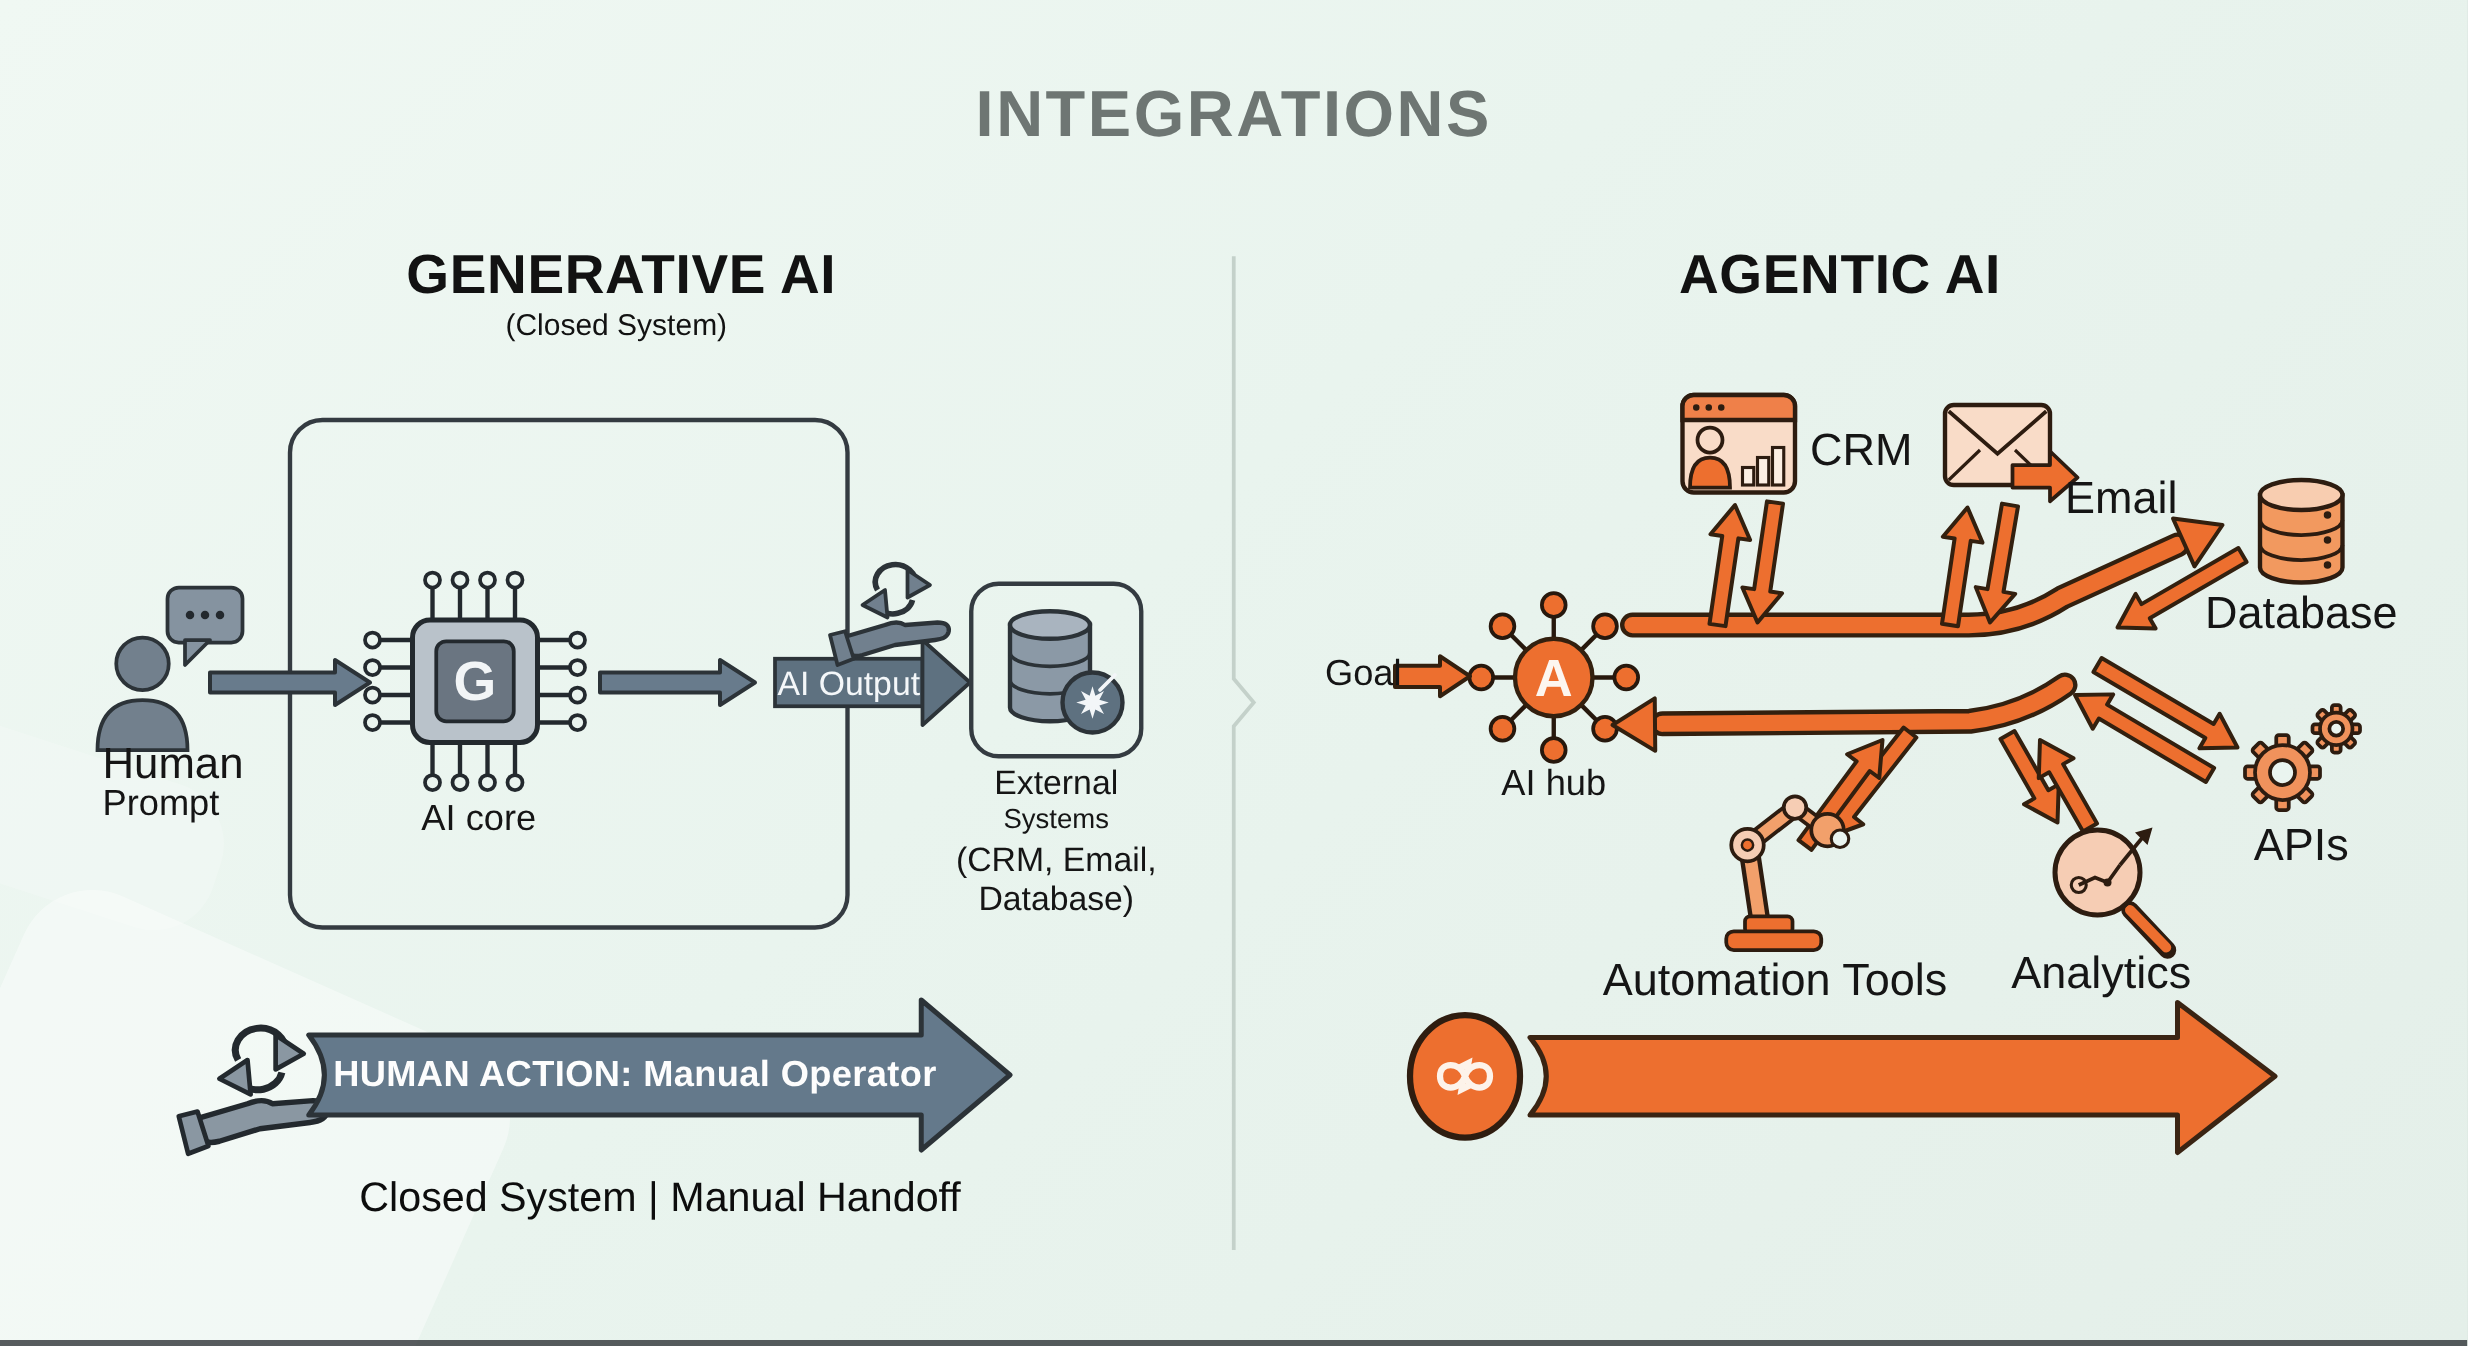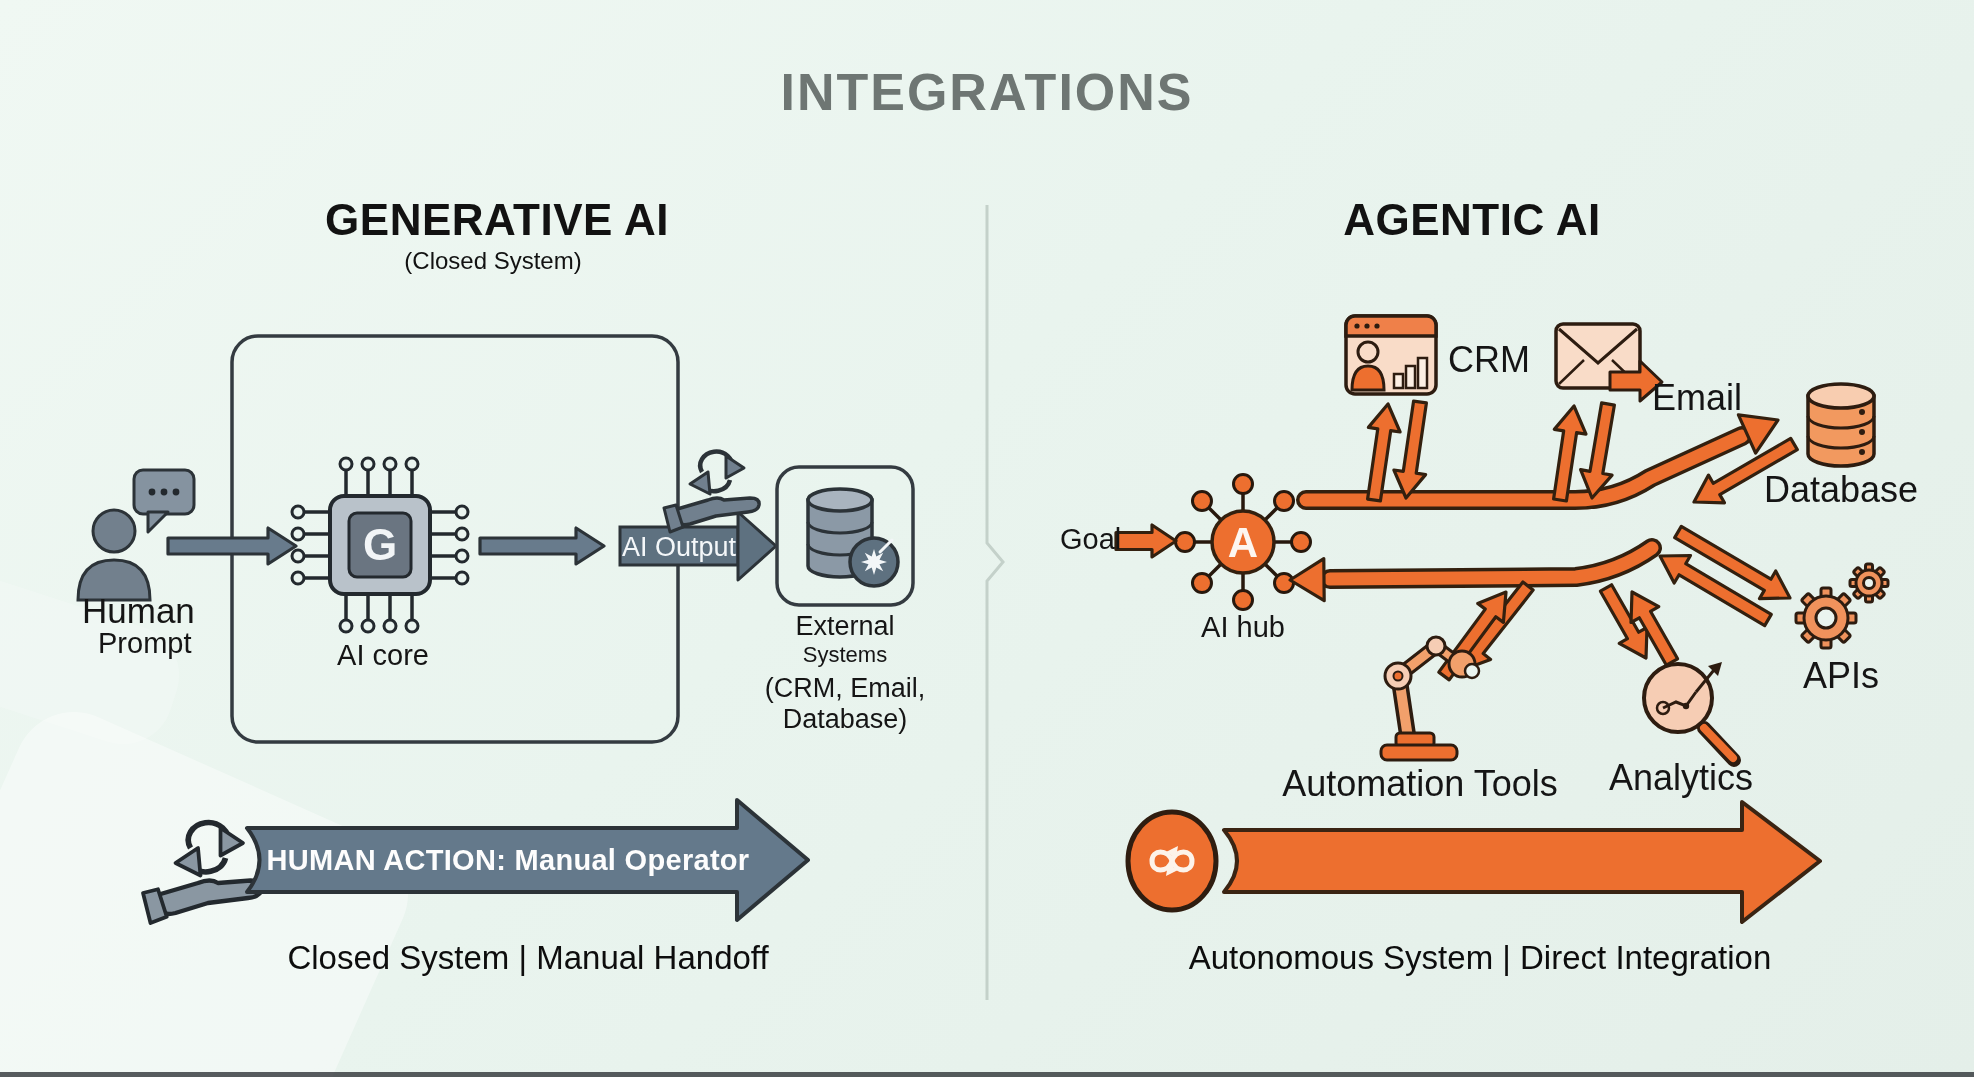--- a/index.html
+++ b/index.html
@@ -261,37 +261,36 @@
     </g>
   </svg>
 
   <div class="lbl ctr title" style="left:987px;top:64px;">INTEGRATIONS</div>
 
   <div class="lbl ctr hd" style="left:497px;top:196px;">GENERATIVE AI</div>
   <div class="lbl ctr sub" style="left:493px;top:248px;">(Closed System)</div>
   <div class="lbl ctr hd" style="left:1472px;top:196px;">AGENTIC AI</div>
 
   <div class="lbl small" style="left:82px;top:592px;font-size:35px;text-align:right;">Human</div>
-  <div class="lbl small" style="left:82px;top:628px;font-size:29px;margin-left:16px;">Prompt</div>
+  <div class="lbl small" style="left:82px;top:628px;font-size:29px;">Prompt</div>
   <div class="lbl ctr" style="left:383px;top:640px;font-size:29px;">AI core</div>
 
   <div class="lbl ctr" style="left:845px;top:612px;font-size:27px;">External</div>
   <div class="lbl ctr" style="left:845px;top:643px;font-size:22px;">Systems</div>
   <div class="lbl ctr" style="left:845px;top:674px;font-size:27px;">(CRM, Email,</div>
   <div class="lbl ctr" style="left:845px;top:705px;font-size:27px;">Database)</div>
 
   <div class="lbl ctr bannertxt" style="left:508px;top:845px;">HUMAN ACTION: Manual Operator</div>
   <div class="lbl ctr cap" style="left:480px;top:940px;margin-left:48px;">Closed System | Manual Handoff</div>
 
   <div class="lbl node" style="left:1448px;top:340px;">CRM</div>
   <div class="lbl node" style="left:1652px;top:340px;margin-top:38px;">Email</div>
   <div class="lbl ctr node" style="left:1841px;top:470px;">Database</div>
   <div class="lbl ctr node" style="left:1841px;top:656px;">APIs</div>
   <div class="lbl ctr node" style="left:1681px;top:758px;">Analytics</div>
   <div class="lbl ctr node" style="left:1420px;top:764px;">Automation Tools</div>
 
   <div class="lbl" style="left:1060px;top:524px;font-size:29px;">Goal</div>
   <div class="lbl ctr" style="left:1243px;top:612px;font-size:29px;">AI hub</div>
 
-  <div class="lbl ctr cap" style="left:1480px;top:940px;">Autonomous System | Direct Integration</div>
 
   <div style="position:absolute;left:0;bottom:0;width:100%;height:5px;background:rgba(35,39,43,.75);"></div>
 </div>
 
 </body></html>

